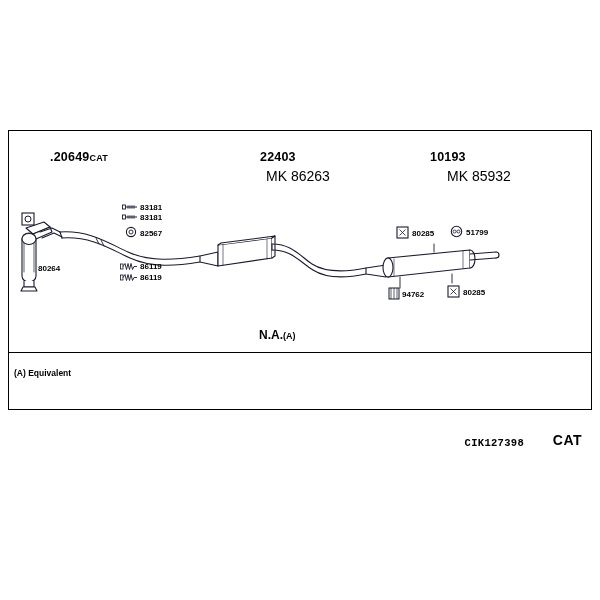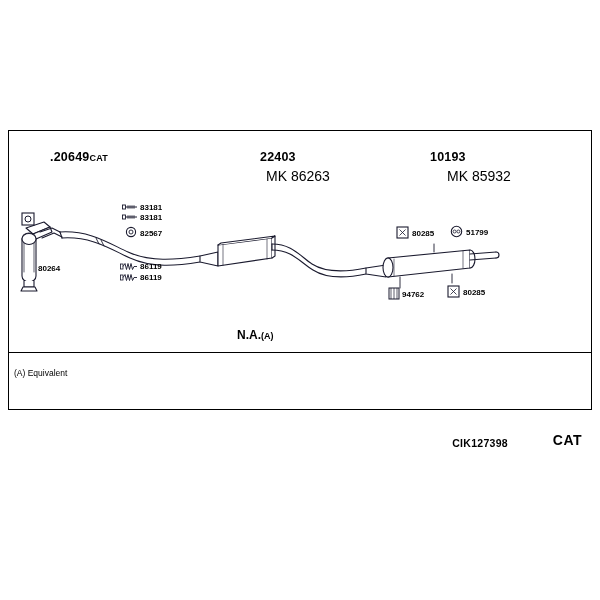--- a/index.html
+++ b/index.html
@@ -67,31 +67,32 @@
     font-size: 12px;
     font-weight: bold;
   }
   .na-sup {
     font-size: 9px;
     font-weight: bold;
   }
   .equiv {
     position: absolute;
     font-size: 8.5px;
-    font-weight: normal;
+    font-weight: bold;
     left: 14px;
     top: 368px;
   }
   .doc-code {
     position: absolute;
     font-size: 10.5px;
     font-weight: bold;
-    right: 92px;
+    right: 76px;
     top: 437px;
     letter-spacing: 0.3px;
+    font-family: Liberation Mono, monospace;
   }
   .cat-mark {
     position: absolute;
     font-size: 14px;
     font-weight: bold;
     right: 18px;
     top: 432px;
     letter-spacing: 0.5px;
   }
   svg.art {
@@ -254,21 +255,21 @@
     <path d="M3 1 L3 12 M6 1 L6 12 M9 1 L9 12" stroke="#1a1a2e" stroke-width="0.7"></path>
   </svg>
   <div class="label part-num" style="left:402px; top:290px;">94762</div>
 
   <svg class="icon-box" style="left:447px; top:285px;" width="13" height="13" viewBox="0 0 13 13">
     <rect x="1" y="1" width="11" height="11" fill="#fff" stroke="#1a1a2e" stroke-width="1.1"></rect>
     <path d="M3.5 3.5 L9.5 9.5 M9.5 3.5 L3.5 9.5" stroke="#1a1a2e" stroke-width="0.8"></path>
   </svg>
   <div class="label part-num" style="left:463px; top:288px;">80285</div>
 
-  <div class="na-label" style="left:237px; top:328px;">
+  <div class="na-label" style="left:259px; top:328px;">
     <span>N.A.</span><span class="na-sup">(A)</span>
   </div>
 
   <div class="equiv">(A) Equivalent</div>
 
   <div class="doc-code">CIK127398</div>
   <div class="cat-mark">CAT</div>
 
 </div>
 

